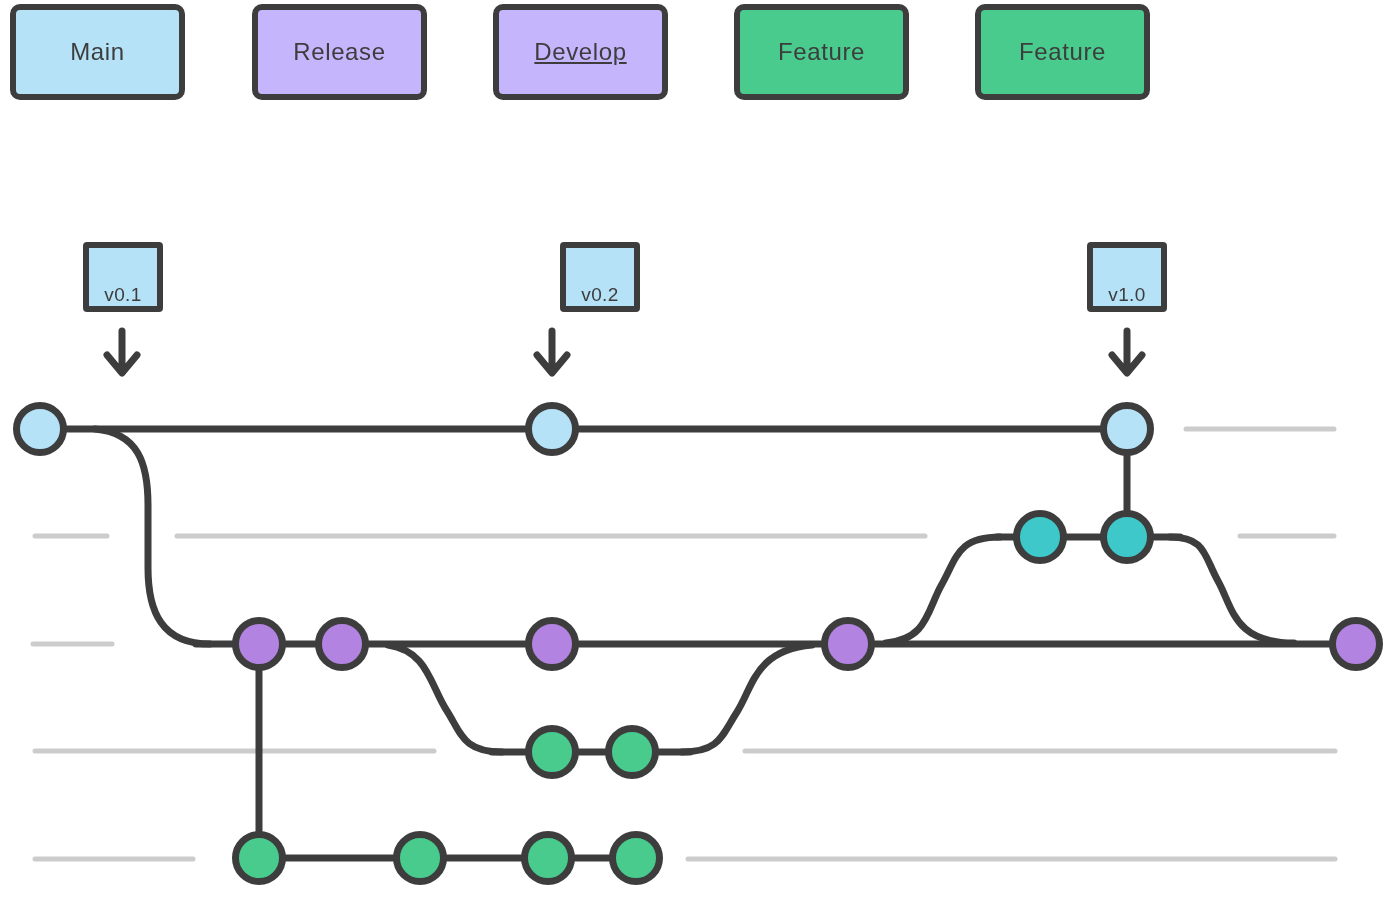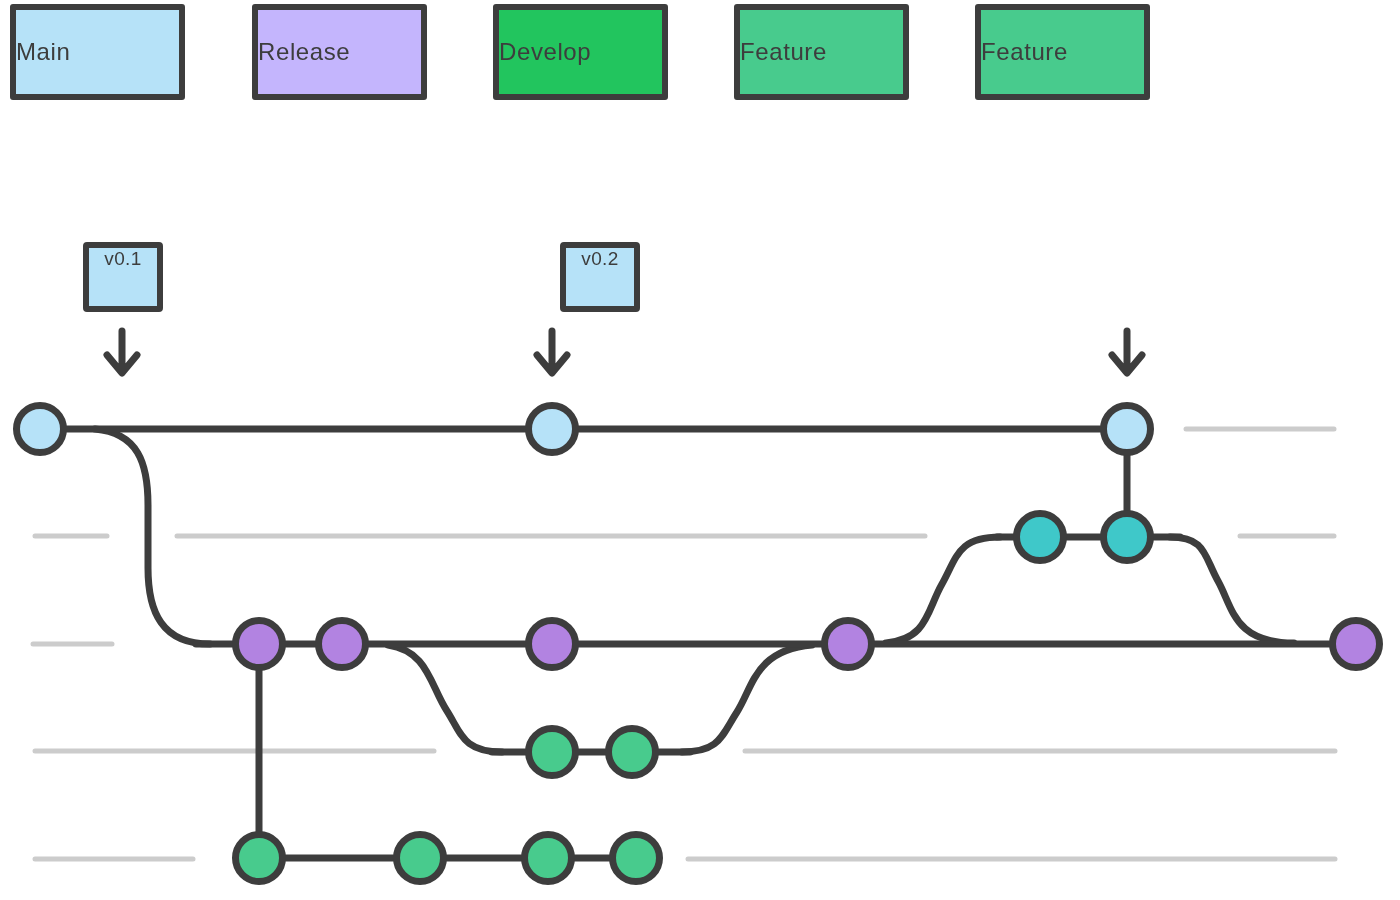--- a/index.html
+++ b/index.html
@@ -6,34 +6,34 @@
   .stage{
     position:relative;
     width:1400px;height:900px;
     background:#ffffff;
     overflow:hidden;
     font-family:"Liberation Sans", sans-serif;
   }
   
   .legend-box{
     position:absolute;top:4px;width:175px;height:96px;
-    box-sizing:border-box;border:6px solid #3d3d3d;border-radius:3px;
-    display:flex;align-items:center;
+    box-sizing:border-box;border:6px solid #3d3d3d;border-radius:10px;
+    display:flex;align-items:center;justify-content:center;
     font-size:24px;letter-spacing:0.6px;color:#3d3d3d;
   }
   .legend-box:nth-of-type(1){left:10px;}
   .legend-box:nth-of-type(2){left:252px;}
   .legend-box:nth-of-type(3){left:493px;}
   .legend-box:nth-of-type(4){left:734px;}
   .legend-box:nth-of-type(5){left:975px;}
   
   .tag-box{
     position:absolute;top:242px;width:80px;height:70px;
     box-sizing:border-box;border:6px solid #3d3d3d;border-radius:4px;
-    display:flex;align-items:flex-start;justify-content:center;
+    display:flex;align-items:flex-end;justify-content:center;
     font-size:19px;letter-spacing:0.4px;color:#3d3d3d;
   }
   .tag-v01{left:83px;}
   .tag-v02{left:512px;margin-left:48px;}
   .tag-v10{left:1087px;}
   
   .tag-arrow{position:absolute;top:326px;width:44px;height:56px;}
   .arrow-v01{left:100px;}
   .arrow-v02{left:530px;}
   .arrow-v10{left:1105px;}
@@ -44,35 +44,38 @@
 <body>
 
 <div class="stage">
 
   <div class="legend-box" style="background: rgb(182, 226, 248);">
     <span>Main</span>
   </div>
   <div class="legend-box" style="background: #c4b5fd;">
     <span>Release</span>
   </div>
-  <div class="legend-box" style="background: #22c55e;">
+  <div class="legend-box" style="background: #c4b5fd; text-decoration: underline;">
     <span>Develop</span>
   </div>
   <div class="legend-box" style="background: rgb(72, 203, 141);">
     <span>Feature</span>
   </div>
   <div class="legend-box" style="background: rgb(72, 203, 141);">
     <span>Feature</span>
   </div>
 
   <div class="tag-box tag-v01" style="background: rgb(182, 226, 248);">
     <span>v0.1</span>
   </div>
   <div class="tag-box tag-v02" style="background: rgb(182, 226, 248);">
     <span>v0.2</span>
+  </div>
+  <div class="tag-box tag-v10" style="background: rgb(182, 226, 248);">
+    <span>v1.0</span>
   </div>
 
   <svg class="tag-arrow arrow-v01" viewBox="0 0 44 56">
     <path d="M22 5 V42 M7 29 L22 47 L37 29" fill="none" stroke="#3d3d3d" stroke-width="7" stroke-linecap="round" stroke-linejoin="round"></path>
   </svg>
   <svg class="tag-arrow arrow-v02" viewBox="0 0 44 56">
     <path d="M22 5 V42 M7 29 L22 47 L37 29" fill="none" stroke="#3d3d3d" stroke-width="7" stroke-linecap="round" stroke-linejoin="round"></path>
   </svg>
   <svg class="tag-arrow arrow-v10" viewBox="0 0 44 56">
     <path d="M22 5 V42 M7 29 L22 47 L37 29" fill="none" stroke="#3d3d3d" stroke-width="7" stroke-linecap="round" stroke-linejoin="round"></path>

